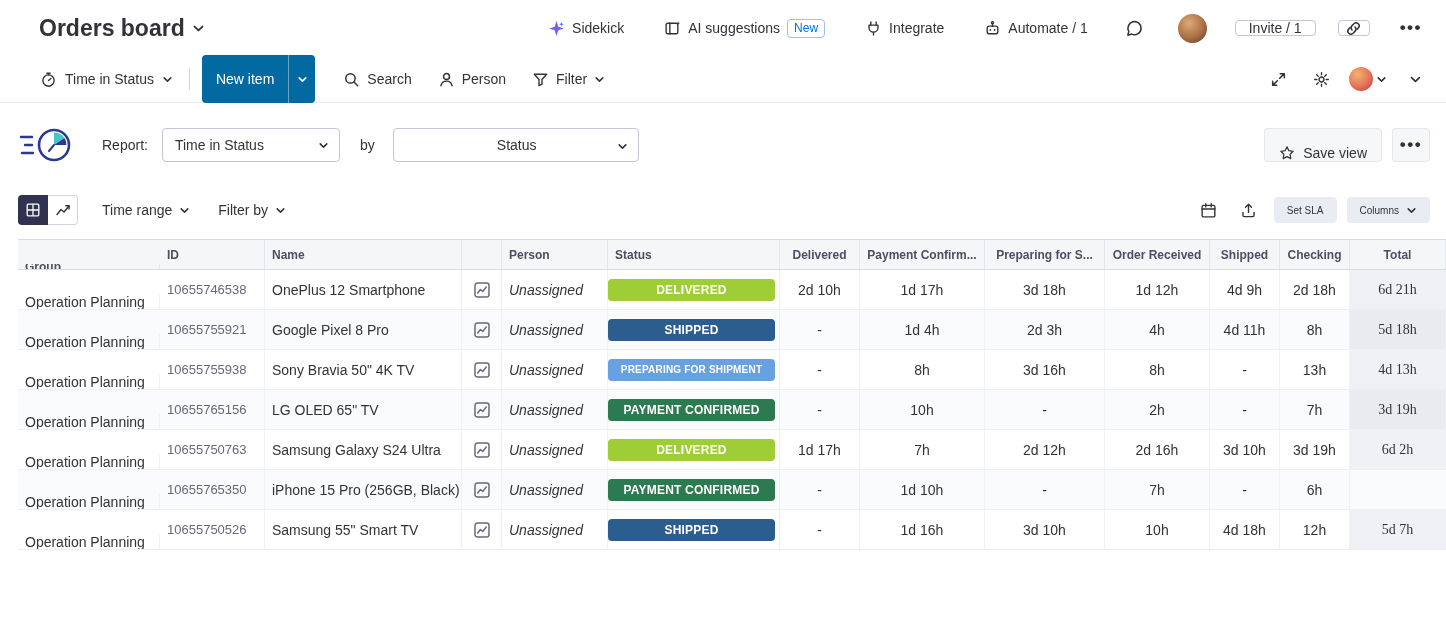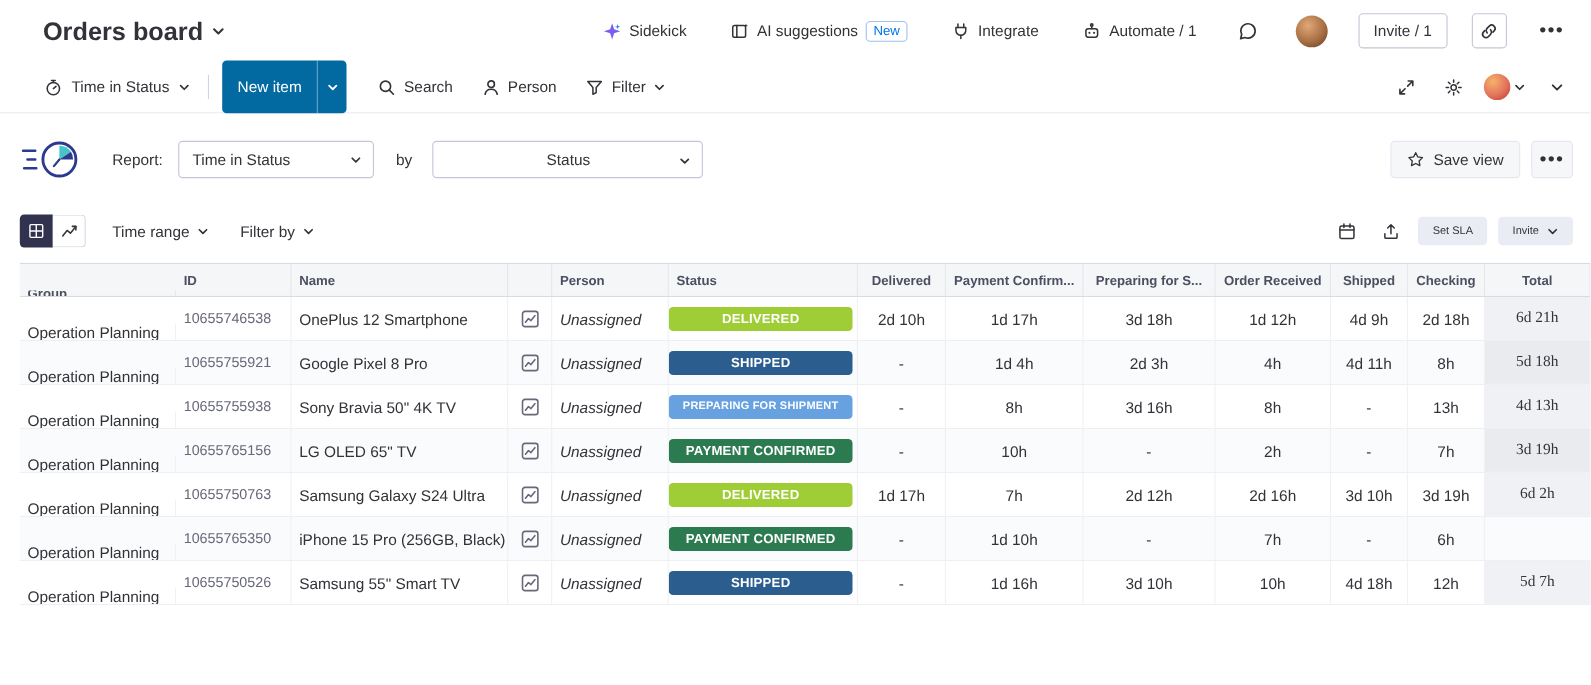--- a/index.html
+++ b/index.html
@@ -12,21 +12,21 @@
   .icon { display:inline-flex; align-items:center; justify-content:center; color:inherit; }
   svg { display:block; }
 
   
   .top { height:56px; display:flex; align-items:center; justify-content:space-between; padding:0 16px 0 39px; }
   .title-wrap { display:flex; align-items:center; gap:7px; }
   .page-title { font-size:23px; font-weight:700; color:#323338; }
   .top-right { display:flex; align-items:center; gap:22px; }
   .nav-item { display:flex; align-items:center; gap:7px; font-size:14px; padding:6px 9px; border-radius:4px; cursor:pointer; white-space:nowrap; }
   .badge-new { font-size:12px; color:#0073ea; border:1px solid #9cc2f0; border-radius:4px; padding:0 6px; line-height:17px; height:19px; }
-  .btn-outline { border:1px solid #c3c6d4; border-radius:4px; background:#fff; font-size:14px; color:#323338; height:32px; padding:0 13px; display:flex; align-items:center; cursor:pointer; white-space:nowrap; }
+  .btn-outline { border:1px solid #c3c6d4; border-radius:4px; background:#fff; font-size:14px; color:#323338; height:16px; padding:0 13px; display:flex; align-items:center; cursor:pointer; white-space:nowrap; }
   .icon-box { width:32px; padding:0; justify-content:center; }
   .dots { font-size:17px; letter-spacing:1.5px; font-weight:700; color:#323338; padding:4px 8px; cursor:pointer; }
   .avatar { width:29px; height:29px; border-radius:50%; margin:0 6px;
             background: radial-gradient(circle at 38% 32%, #e0a877 0%, #a96f45 55%, #5e3a20 100%); }
 
   
   .toolbar { height:47px; display:flex; align-items:center; padding:0 16px 0 30px; border-bottom:1px solid #e9ebf1; }
   .view-chip { display:flex; align-items:center; gap:8px; font-size:14px; padding:6px 10px; border-radius:4px; cursor:pointer; }
   .vdiv { width:1px; height:22px; background:#d0d4e4; margin:0 12px 0 6px; }
   .btn-primary { background:#0369a1; color:#fff; border-radius:4px; height:48px; display:flex; align-items:stretch; overflow:hidden; cursor:pointer; margin-right:18px; }
@@ -40,21 +40,21 @@
 
   
   .report-bar { display:flex; align-items:center; padding:20px 16px 12px 18px; gap:10px; }
   .report-label { font-size:14px; margin:0 4px 0 16px; }
   .select { height:34px; border:1px solid #c3c6d4; border-radius:4px; display:flex; align-items:center; padding:0 10px 0 12px; font-size:14px; gap:8px; cursor:pointer; background:#fff; }
   .select.metric { width:178px; justify-content:space-between; }
   .select.dimension { width:246px; margin-left:8px; position:relative; justify-content:center; }
   .select.dimension .chev { position:absolute; right:10px; top:12px; }
   .by-label { font-size:14px; margin-left:10px; }
   .report-right { margin-left:auto; display:flex; align-items:center; gap:10px; }
-  .save-view { display:flex; align-items:center; gap:8px; font-size:14px; height:34px; padding:0 14px; border-radius:4px; background:#f6f7f9; border:1px solid #e4e7ee; cursor:pointer; }
+  .save-view { display:flex; align-items:flex-end; gap:8px; font-size:14px; height:34px; padding:0 14px; border-radius:4px; background:#f6f7f9; border:1px solid #e4e7ee; cursor:pointer; }
   .more-box { width:38px; height:34px; border-radius:4px; background:#f6f7f9; border:1px solid #e4e7ee; display:flex; align-items:center; justify-content:center; cursor:pointer; }
 
   
   .table-toolbar { display:flex; align-items:center; padding:16px 16px 14px 18px; }
   .seg { display:flex; margin-right:14px; }
   .grid-btn { width:30px; height:30px; background:#30324e; border-radius:4px 0 0 4px; display:flex; align-items:center; justify-content:center; color:#fff; cursor:pointer; }
   .chartview-btn { width:30px; height:30px; border:1px solid #d0d4e4; border-left:none; border-radius:0 4px 4px 0; display:flex; align-items:center; justify-content:center; color:#323338; cursor:pointer; background:#fff; }
   .txt-drop { display:flex; align-items:center; gap:7px; font-size:14px; padding:6px 10px; border-radius:4px; cursor:pointer; margin-right:8px; }
   .tt-right { margin-left:auto; display:flex; align-items:center; gap:10px; }
   .plain-icon-btn { width:30px; height:30px; display:flex; align-items:center; justify-content:center; border-radius:4px; cursor:pointer; color:#323338; }
@@ -353,21 +353,21 @@
         <svg width="17" height="17" viewBox="0 0 16 16" fill="none" stroke="#323338" stroke-width="1.3" stroke-linecap="round" stroke-linejoin="round">
             <path d="M8 9.8V2.6M5.2 5 8 2.2 10.8 5"></path>
             <path d="M2.8 9.8v3a1 1 0 0 0 1 1h8.4a1 1 0 0 0 1-1v-3"></path>
           </svg>
       </span>
     </span>
     <div class="gray-btn">
       <span>Set SLA</span>
     </div>
     <div class="gray-btn">
-      <span>Invite</span>
+      <span>Columns</span>
       <span class="icon">
         <svg width="11" height="11" viewBox="0 0 10 10" fill="none" stroke="#323338" stroke-width="1.4" stroke-linecap="round" stroke-linejoin="round">
             <path d="M2 3.5 5 6.5 8 3.5"></path>
           </svg>
       </span>
     </div>
   </div>
 </div>
 
 <div class="table">

